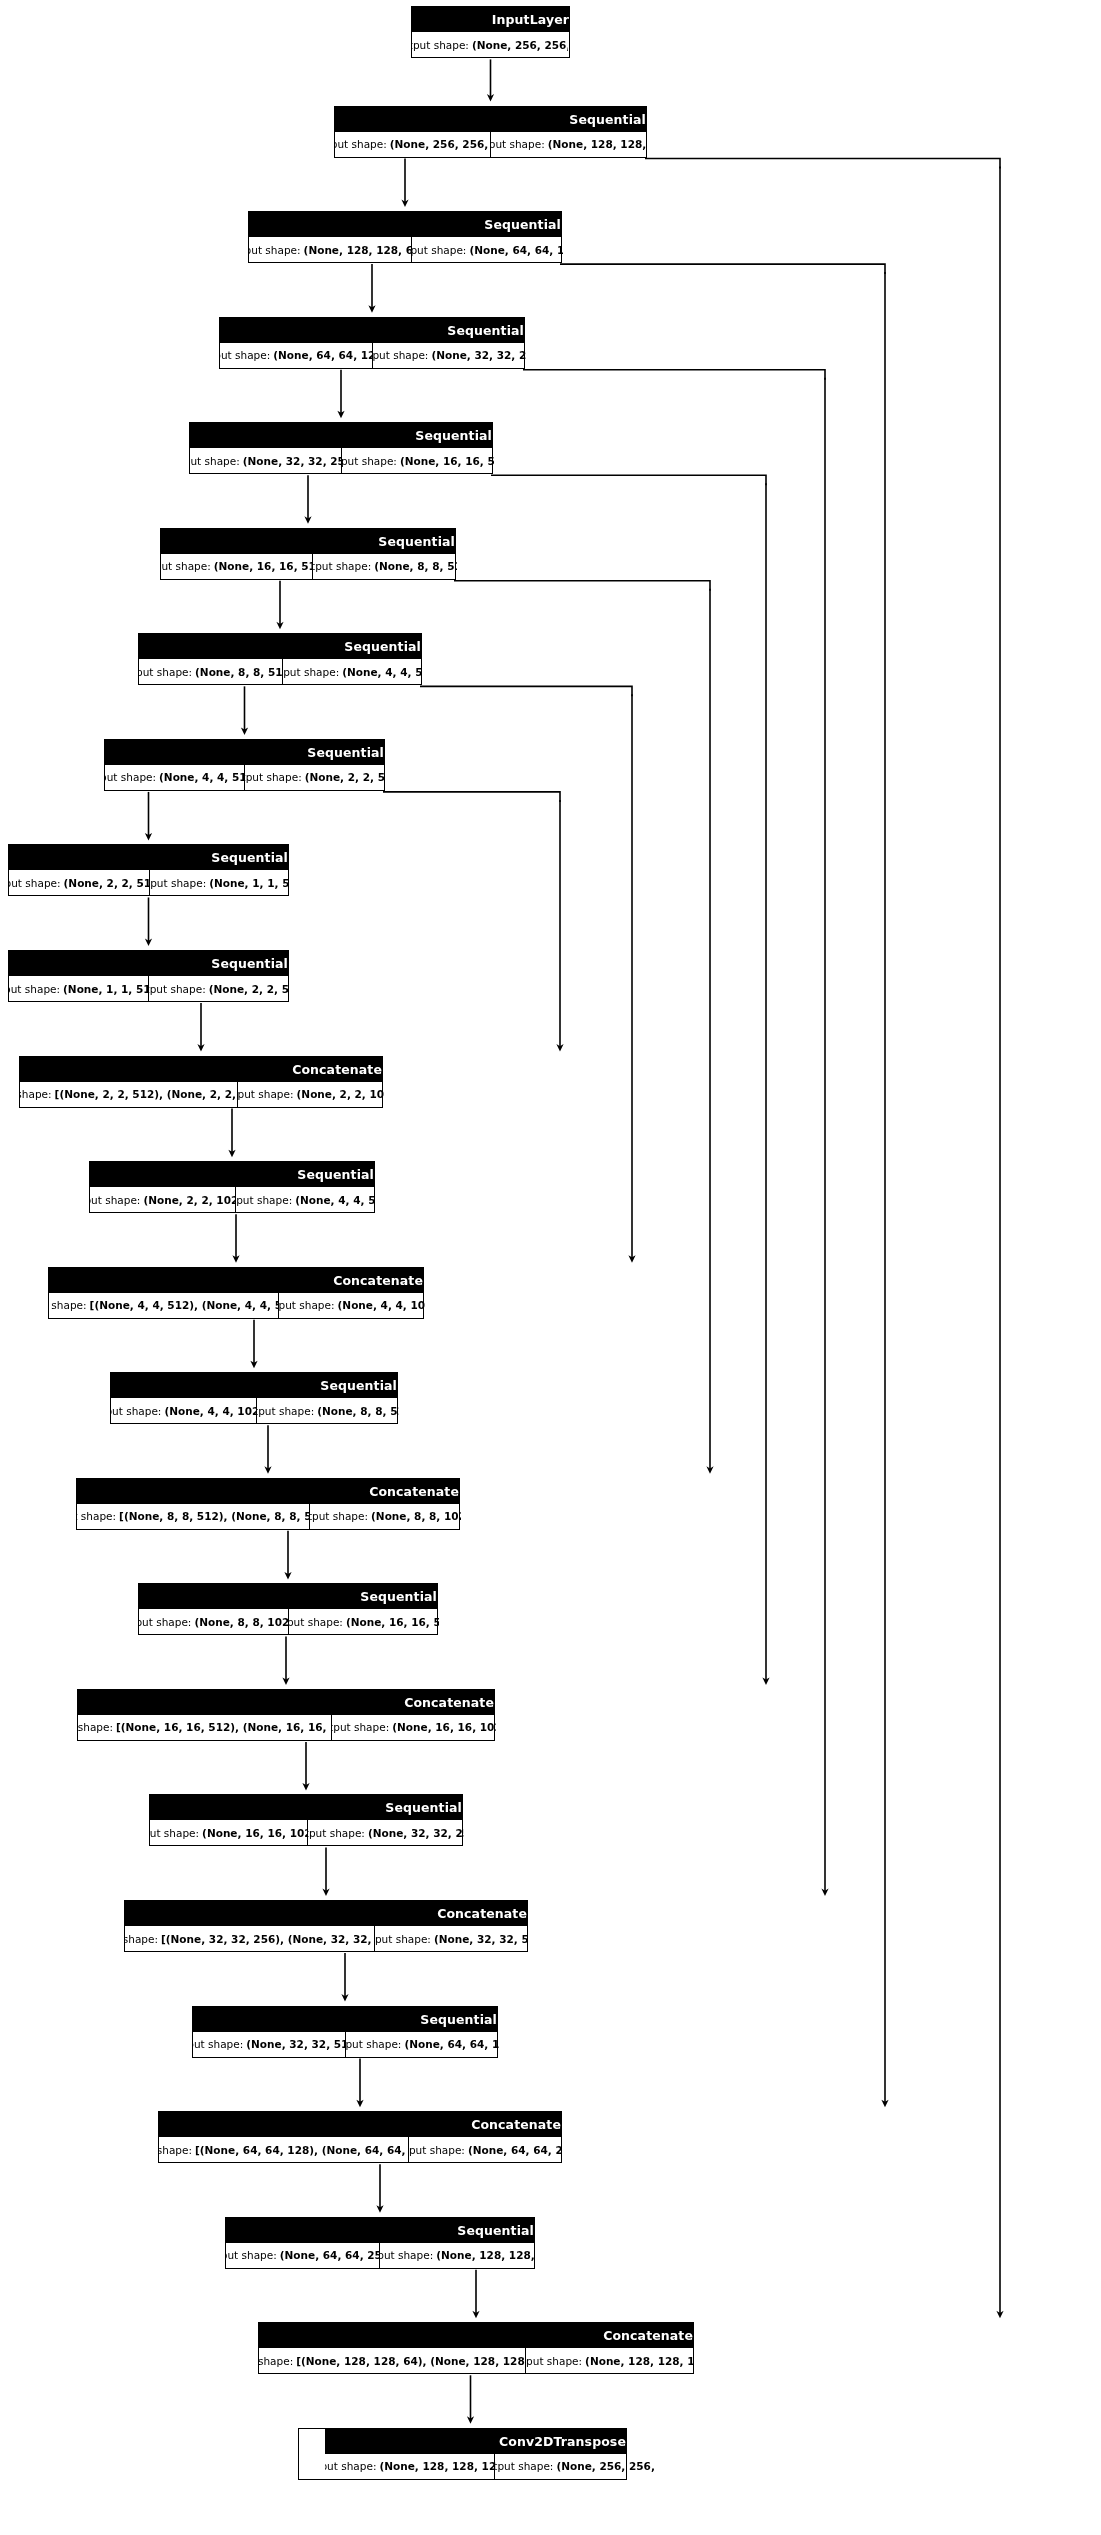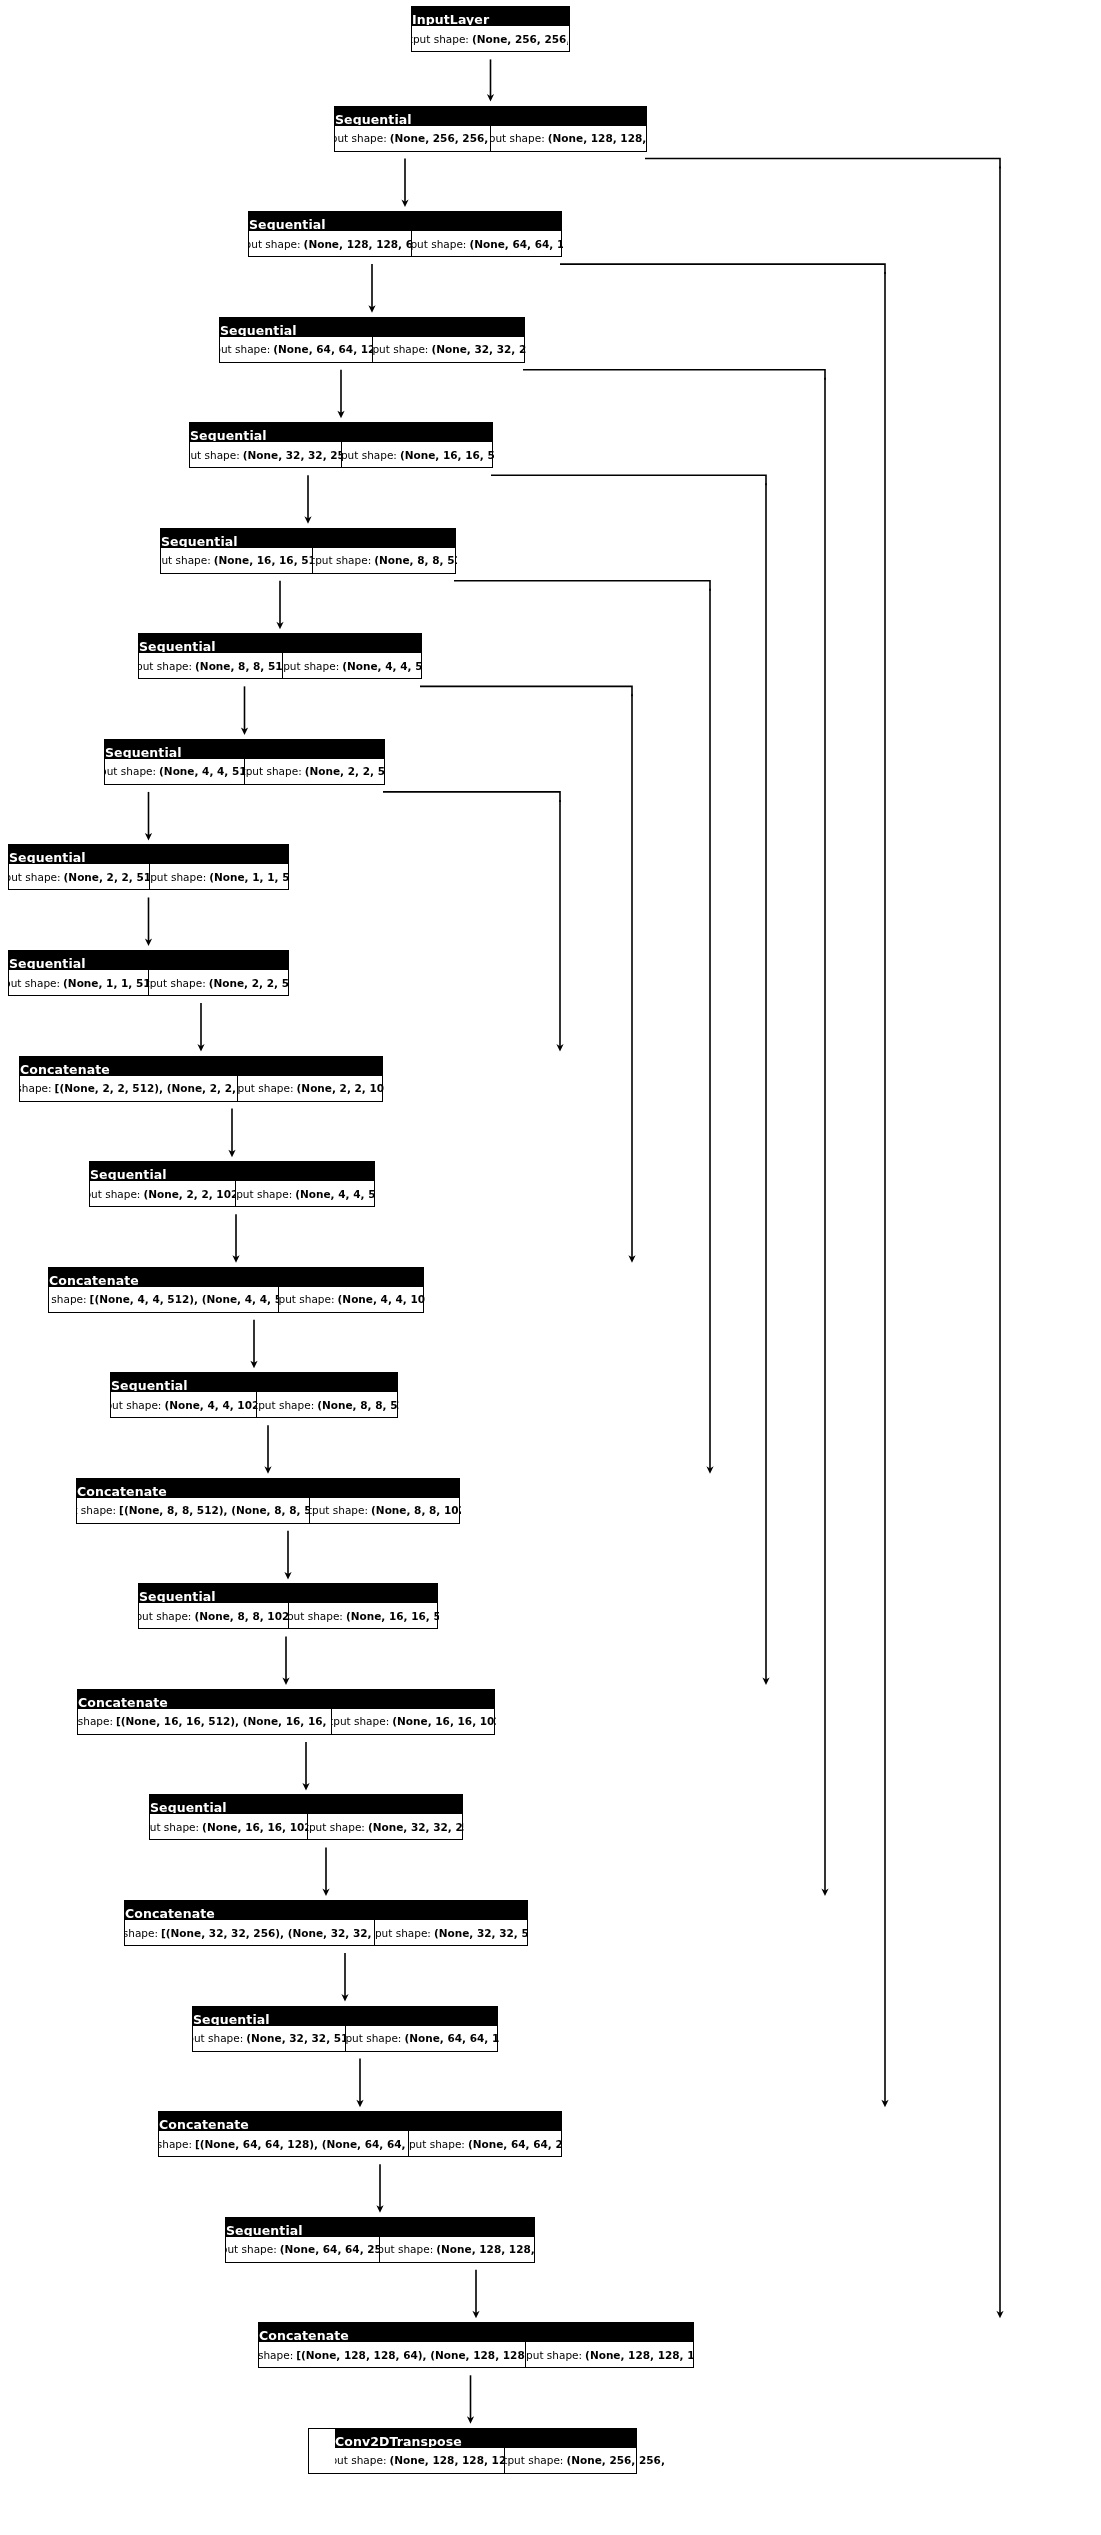--- a/index.html
+++ b/index.html
@@ -30,23 +30,23 @@
     box-sizing: border-box;
     border: 1.5px solid #000000;
     background: #ffffff;
     z-index: 2;
   }
   .node-title {
     background: #000000;
     color: #ffffff;
     font-weight: bold;
     font-size: 12.5px;
-    text-align: left;
+    text-align: right;
     line-height: 26px;
-    height: 18px;
+    height: 24px;
     letter-spacing: 0.1px;
     white-space: nowrap;
     overflow: hidden;
   }
   .node-shapes {
     display: flex;
     height: 25px;
     background: #ffffff;
     border-top: 1.5px solid #000000;
   }
@@ -412,21 +412,21 @@
           <div class="shape-cell in" style="width: 267px;">
             <span class="shape-label">Input shape:</span>
             <span class="shape-value">[(None, 128, 128, 64), (None, 128, 128, 64)]</span>
           </div>
           <div class="shape-cell out" style="width: 169px;">
             <span class="shape-label">Output shape:</span>
             <span class="shape-value">(None, 128, 128, 128)</span>
           </div>
         </div>
       </div>
-      <div class="node" style="left: 308px; top: 2427.84px; width: 329px; padding-left: 26px;">
+      <div class="node" style="left: 298px; top: 2427.84px; width: 329px; padding-left: 26px;">
         <div class="node-title">Conv2DTranspose</div>
         <div class="node-shapes">
           <div class="shape-cell in" style="width: 170px;">
             <span class="shape-label">Input shape:</span>
             <span class="shape-value">(None, 128, 128, 128)</span>
           </div>
           <div class="shape-cell out" style="width: 159px;">
             <span class="shape-label">Output shape:</span>
             <span class="shape-value">(None, 256, 256, 3)</span>
           </div>

